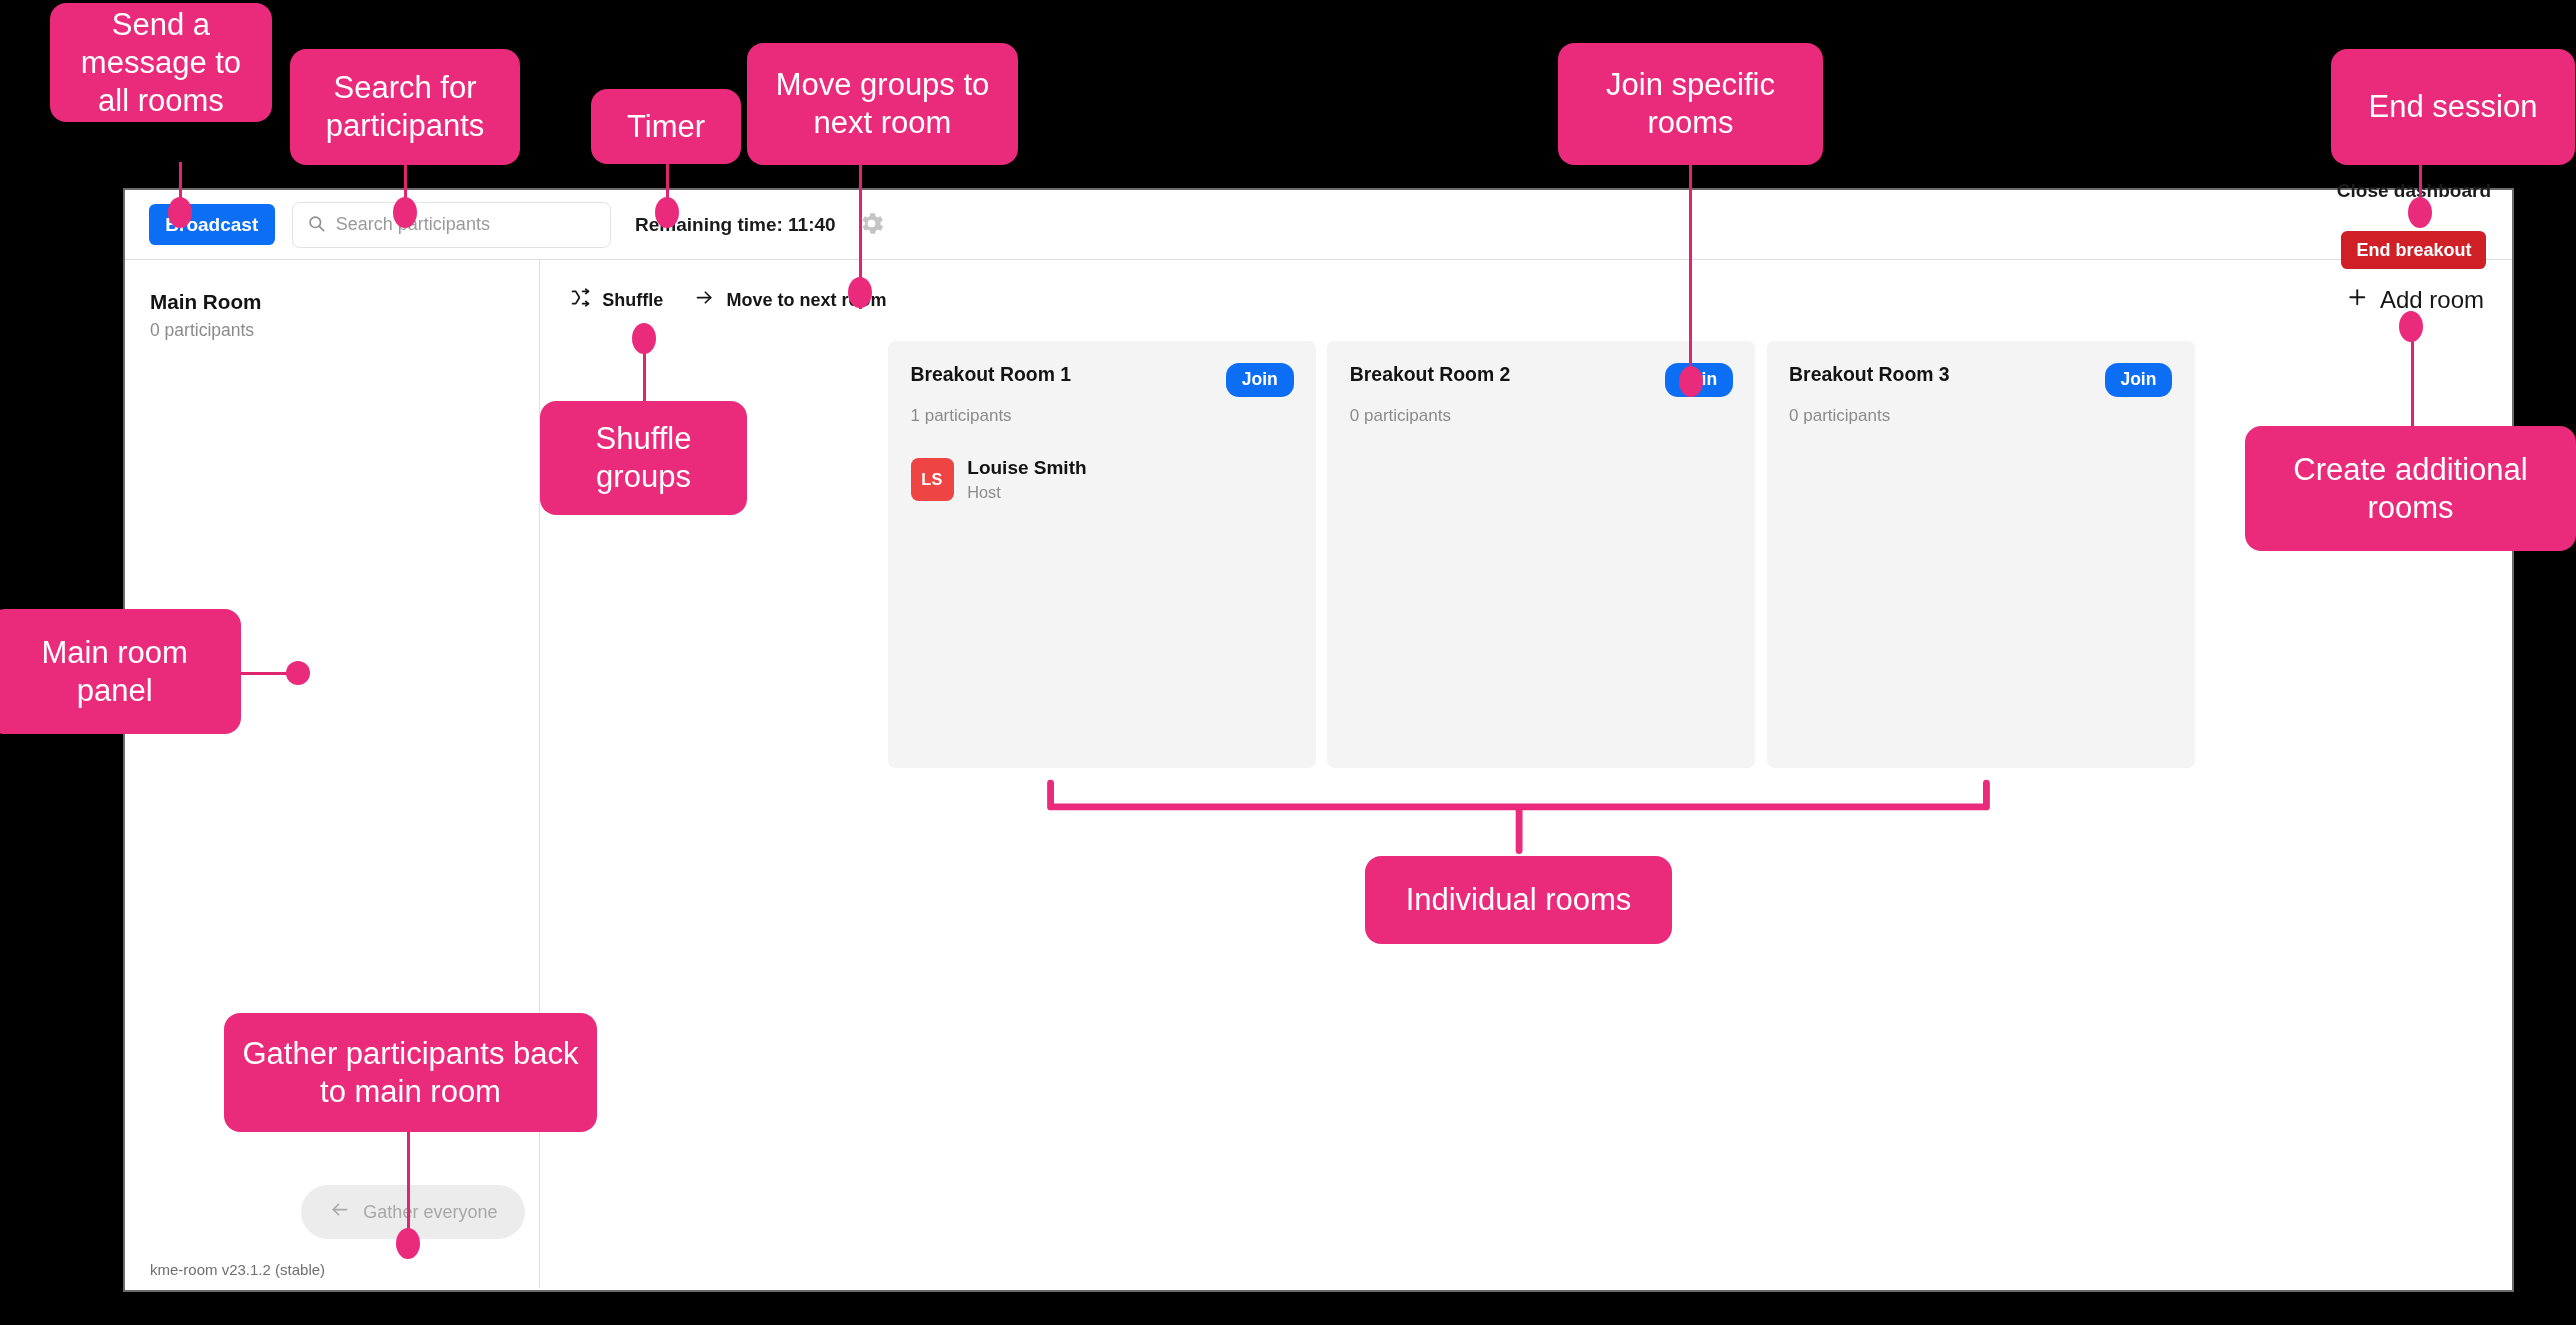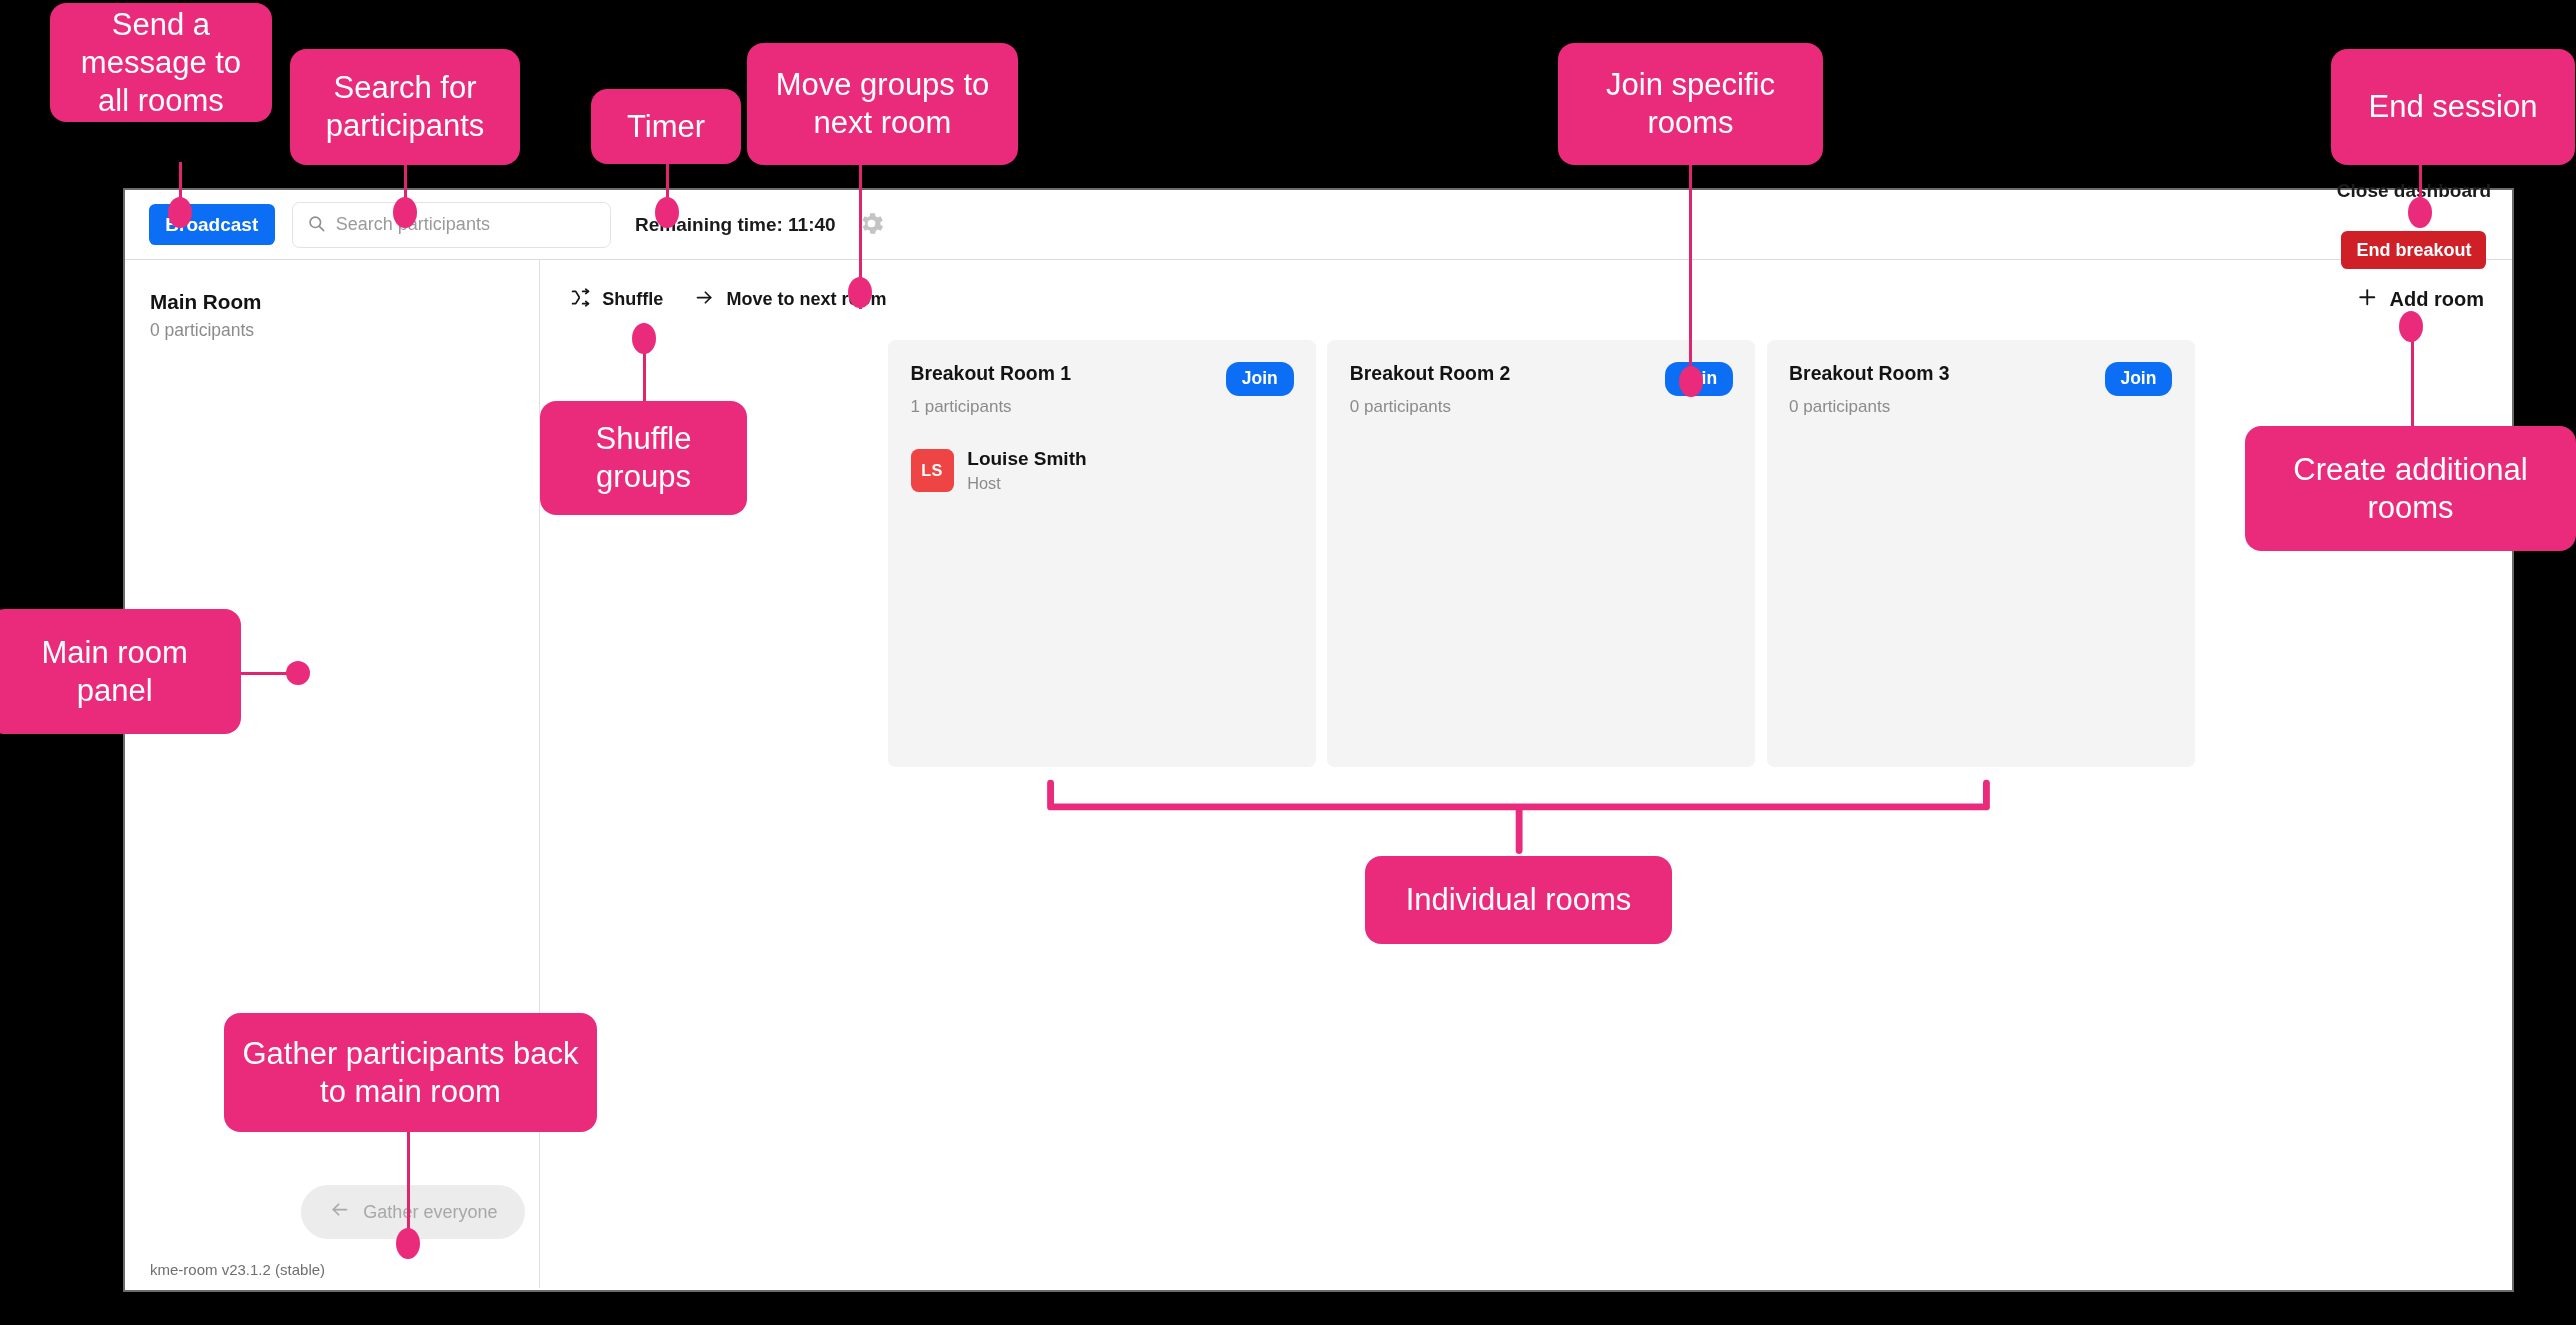--- a/index.html
+++ b/index.html
@@ -100,37 +100,37 @@
   .rooms-toolbar { display: flex; align-items: center; }
   .rt-btn {
     display: flex; align-items: center; gap: 11.3px;
     font-size: 18px; font-weight: 700; color: #161616;
     background: none; border: none; cursor: pointer; white-space: nowrap;
   }
   .rt-btn + .rt-btn { margin-left: 31px; }
   .add-room-btn {
     margin-left: auto;
     display: flex; align-items: center; gap: 11.3px;
-    font-size: 20px; font-weight: 700; color: #161616;
+    font-size: 24px; font-weight: 400; color: #161616;
     background: none; border: none; cursor: pointer; white-space: nowrap;
   }
 
   .rooms-grid {
     margin-top: 26px; margin-left: 318px;
     display: flex; gap: 11.3px;
   }
   .room-card {
     width: 428px; height: 427px;
     background: #f4f4f4; border-radius: 7.5px;
     padding: 22.5px 22.5px 0 22.5px;
     position: relative;
   }
   .room-head { display: flex; align-items: flex-start; }
   .room-name { font-size: 19.4px; font-weight: 700; color: #131313; }
-  .room-count { font-size: 17px; color: #8b8b8b; margin-top: 12px; }
+  .room-count { font-size: 17px; color: #8b8b8b; margin-top: 20px; }
   .join-btn {
     margin-left: auto;
     background: #0b6ef4; color: #fff;
     font-size: 17.5px; font-weight: 700;
     border: none; border-radius: 13px;
     padding: 8.1px 15.7px; line-height: 1; cursor: pointer;
   }
   .participant { display: flex; align-items: center; gap: 13.8px; margin-top: 31px; }
   .avatar {
     width: 43px; height: 43px; border-radius: 7.5px;

